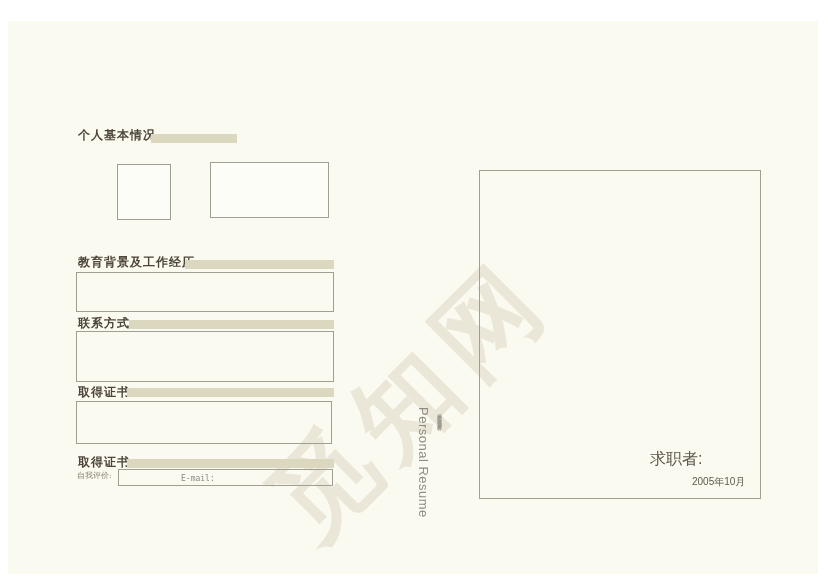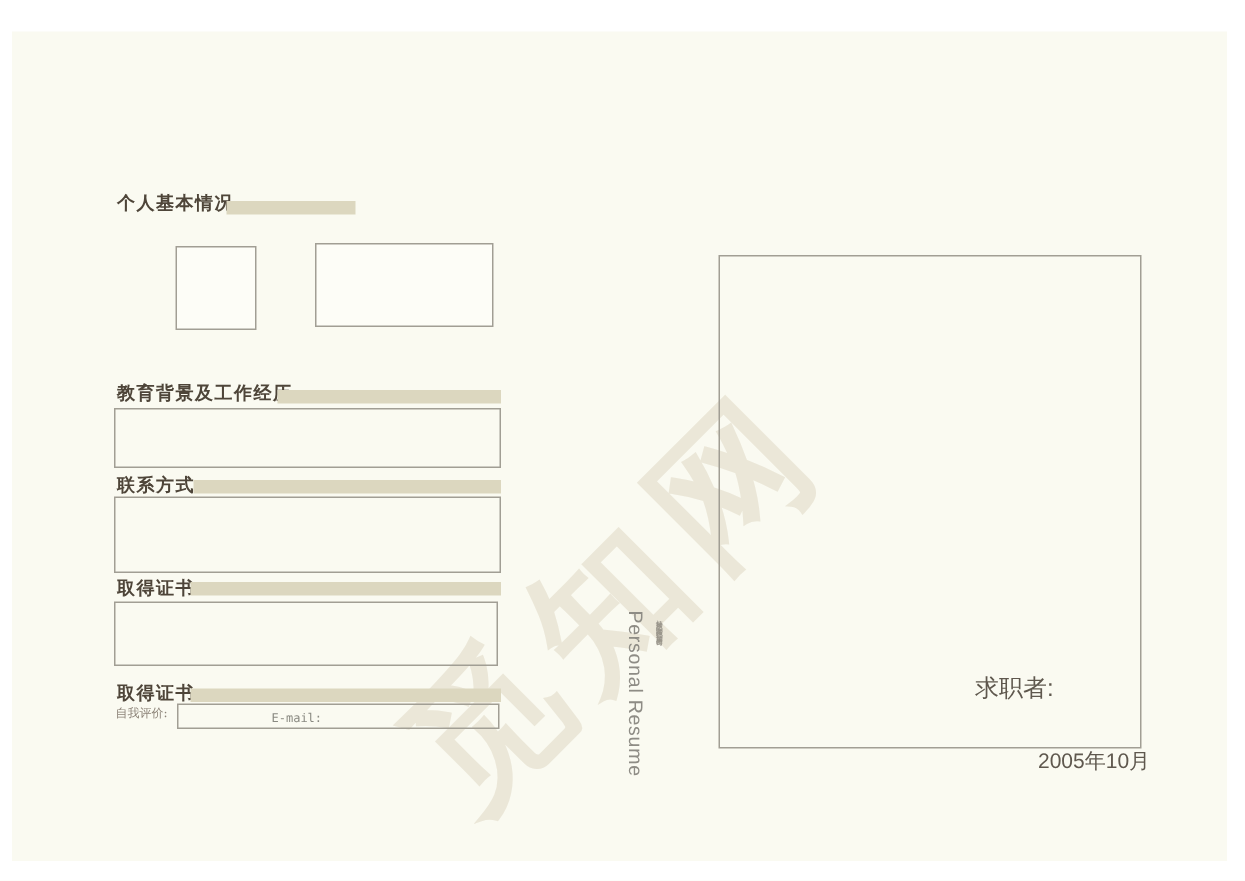--- a/index.html
+++ b/index.html
@@ -38,21 +38,21 @@
   .email-label{
     position:absolute;left:62px;top:4px;font-size:8px;color:#8a8a82;
     font-family:"DejaVu Sans Mono","Liberation Mono",monospace;white-space:nowrap;
   }
   .cover-title{
     position:absolute;left:520px;top:98px;width:190px;text-align:center;
     font-family:"DejaVu Serif","Liberation Serif",serif;font-weight:bold;
     font-size:24px;letter-spacing:10px;color:#4a4138;white-space:nowrap;
   }
   .applicant{position:absolute;left:630px;top:428px;font-size:16px;color:#5f584e;white-space:nowrap;}
-  .date{position:absolute;left:672px;top:454px;font-size:14px;color:#5f584e;white-space:nowrap;margin-top:24px;}
+  .date{position:absolute;left:672px;top:454px;font-size:10px;color:#5f584e;white-space:nowrap;}
   .spine-en{
     position:absolute;left:396px;top:386px;height:92px;
     writing-mode:vertical-rl;font-size:13px;color:#8e8c85;letter-spacing:0.5px;white-space:nowrap;
   }
   .spine-tagline{
     position:absolute;left:417px;top:389px;height:86px;
     writing-mode:vertical-rl;font-size:4.5px;color:#98948a;letter-spacing:0.5px;white-space:nowrap;
   }
 </style>
 </head>

